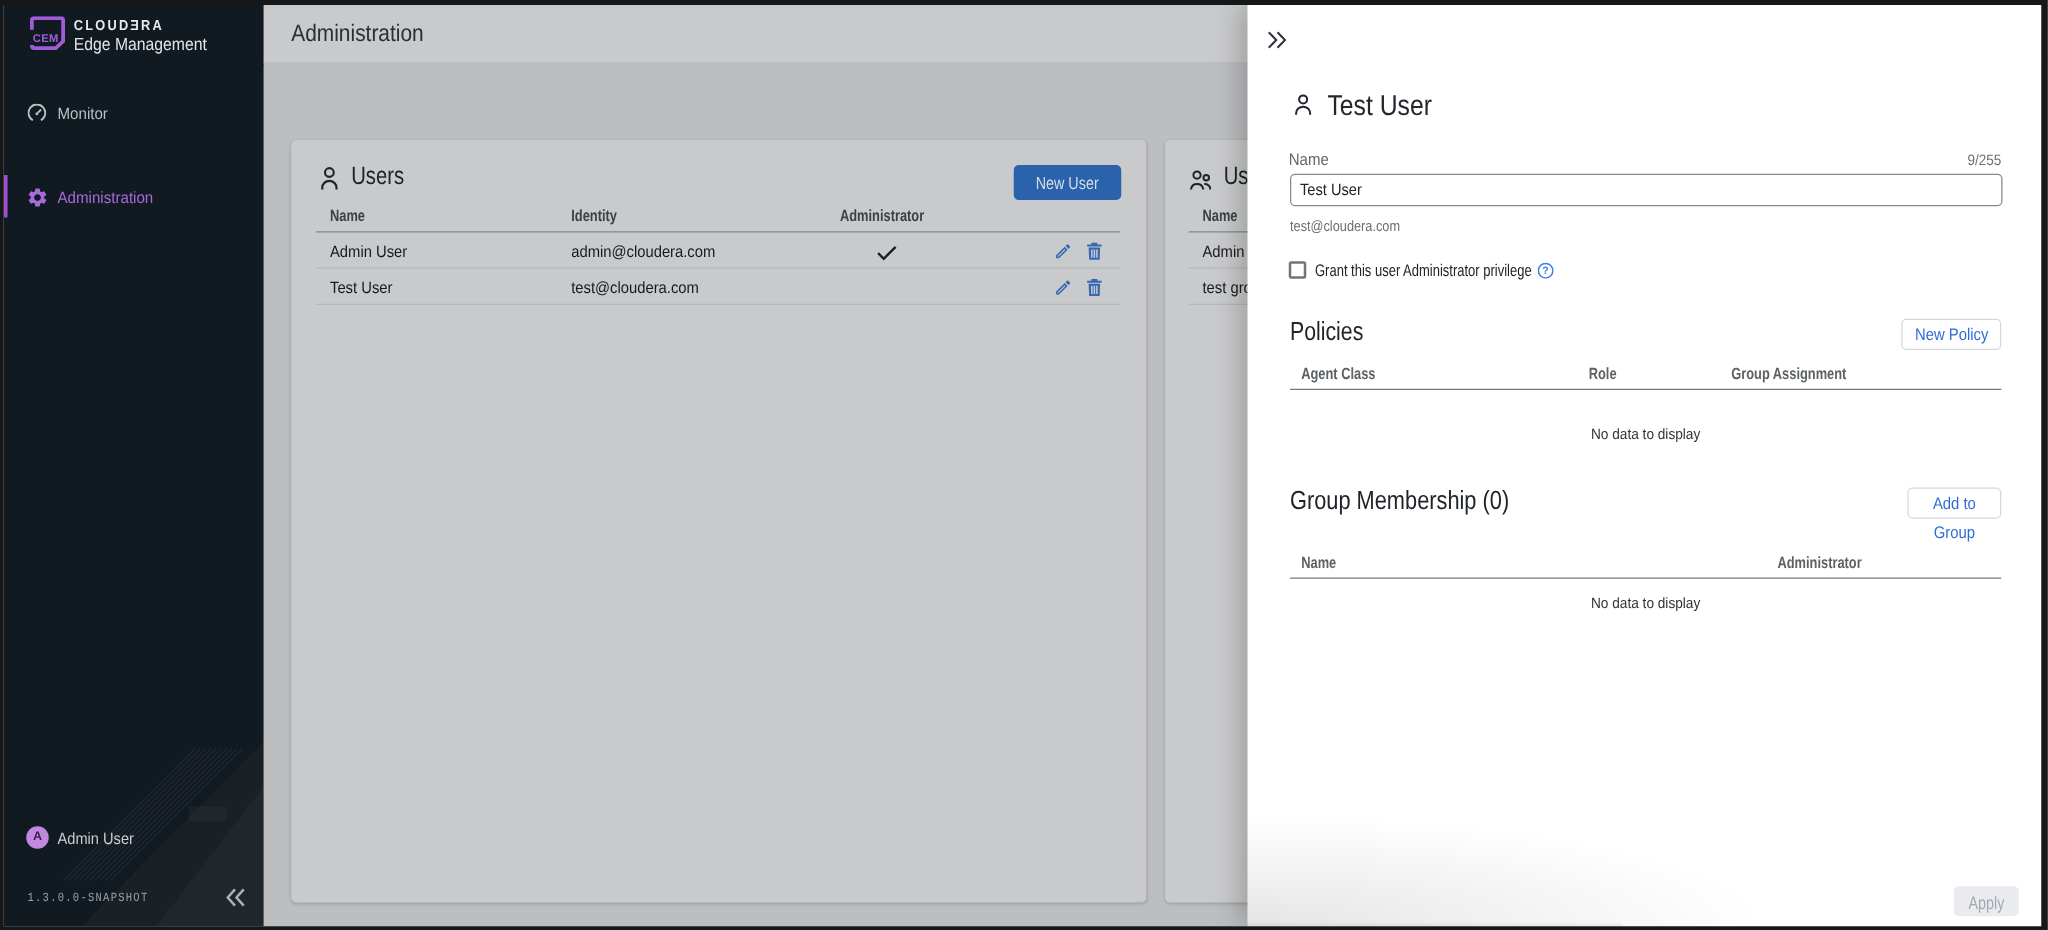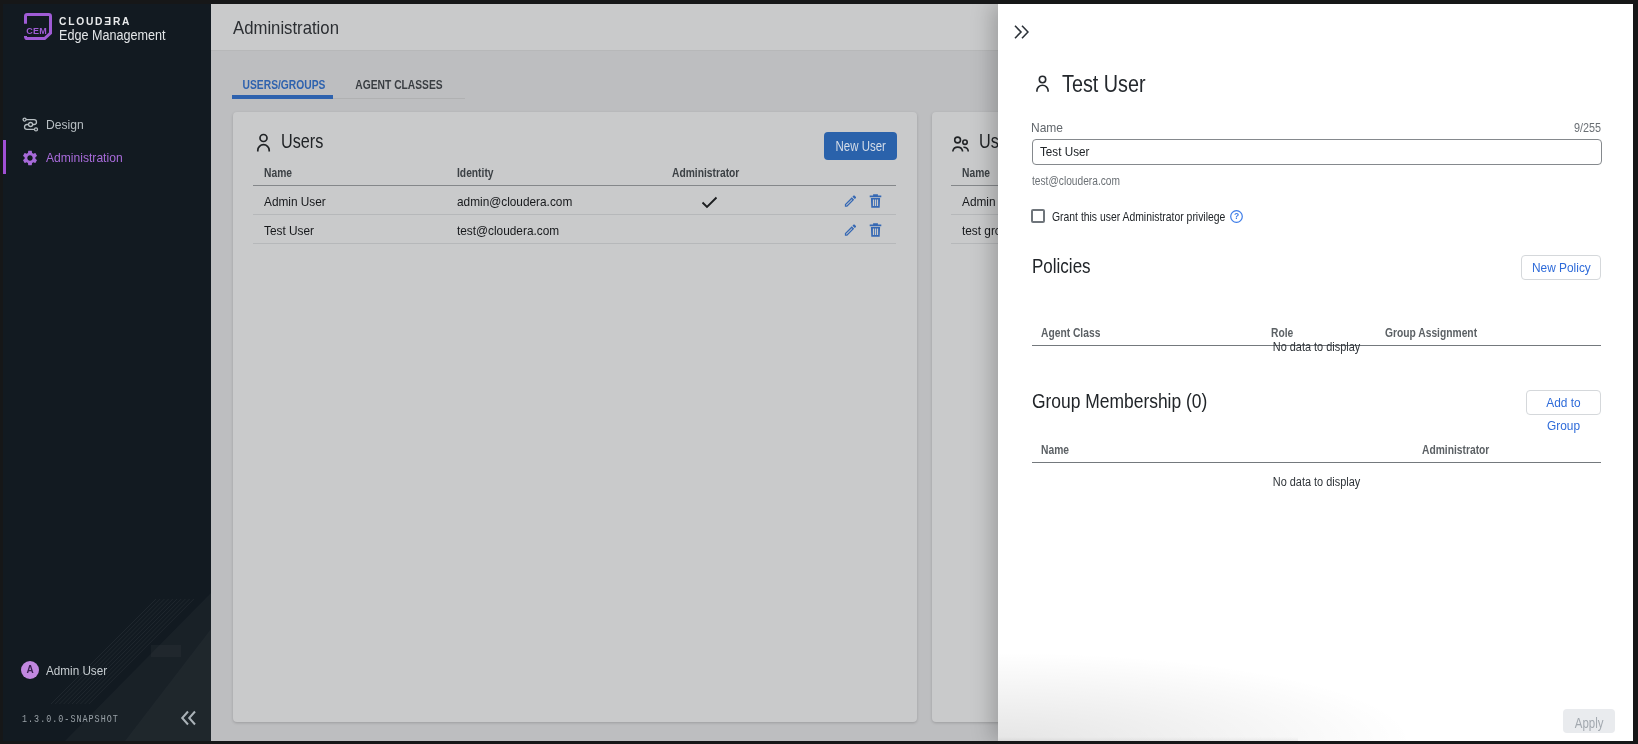--- a/index.html
+++ b/index.html
@@ -42,21 +42,21 @@
 #tabline { position:absolute; left:0; top:20px; width:101px; height:3.5px; background:#2e62ae; }
 
 .card { position:absolute; top:60px; width:684px; height:610px; background:#c9cacb; border-radius:4px;
   box-shadow:0 1px 3px rgba(0,0,0,0.18); }
 #card1 { left:22px; }
 #card2 { left:721px; }
 .cardhead { position:absolute; top:14px; left:23px; height:30px; display:flex; align-items:center; }
 .cardhead svg { margin-top:4px; }
 .cardhead svg { margin-right:10px; }
 .cardhead .t { font-size:20px; color:#202326; display:inline-block; transform:scaleX(0.81); transform-origin:0 50%; }
-#newuser { position:absolute; right:20px; top:20px; width:73px; height:28px; background:#2a62ab;
+#newuser { position:absolute; right:20px; top:20px; width:86px; height:28px; background:#2a62ab;
   border-radius:4px; color:#d5dde8; font-size:14px; text-align:center; line-height:28px; }
 #newuser span { display:inline-block; transform:scaleX(0.82); }
 .tbl { position:absolute; left:20px; top:52px; width:643px; }
 .trh { position:absolute; left:0; width:643px; height:22px; border-bottom:1px solid #84878a;
   font-size:13px; font-weight:bold; color:#3c4145; }
 .trh div span, .tr div span { display:inline-block; transform:scaleX(0.79); transform-origin:0 50%; }
 .tr div.cell span { transform:scaleX(0.91); }
 .tr { position:absolute; left:0; width:643px; height:28px; border-bottom:1px solid #b6b8ba;
   font-size:13px; color:#17191c; }
 .tr div { position:absolute; top:52%; transform:translateY(-50%); }
@@ -119,29 +119,27 @@
         <line x1="85.8" y1="123" x2="190.8" y2="18"></line>
       </g>
     </svg>
     <svg id="logo" width="28" height="27" viewBox="0 0 28 27">
       <path d="M1.5 10.8 V3.2 Q1.5 1.5 3.2 1.5 H24.8 Q26.5 1.5 26.5 3.2 V20 L20.6 25.5 H3.2 Q1.5 25.5 1.5 23.8 V23" fill="none" stroke="#a05cd6" stroke-width="3"></path>
       <text x="2.2" y="20.6" font-size="9" font-weight="bold" fill="#a05cd6" letter-spacing="0.3">CEM</text>
     </svg>
     <div id="brand1">CLOUDƎRA</div>
     <div id="brand2">Edge Management</div>
 
-    <div class="nav" style="top:103px;">
-      <svg width="17" height="15" viewBox="0 0 17 15" fill="none" stroke="#b8bfc3" stroke-width="1.3">
-        <circle cx="2.6" cy="2.6" r="1.5"></circle>
-        <circle cx="8.6" cy="7.5" r="2"></circle>
-        <circle cx="14" cy="12.4" r="1.5"></circle>
-        <path d="M4.1 2.6 H12 Q14.5 2.6 14.5 5 Q14.5 7.5 12 7.5 H10.6"></path>
-        <path d="M6.6 7.5 H5 Q2.5 7.5 2.5 10 Q2.5 12.4 5 12.4 H12.5"></path>
+    <div class="nav" style="top:69px;">
+      <svg width="15" height="15" viewBox="0 0 15 15" fill="none" stroke="#b8bfc3" stroke-width="1.5">
+        <path d="M4.3 13.2 A6.7 6.7 0 1 1 10.7 13.2"></path>
+        <circle cx="7.5" cy="8" r="1.2" fill="#b8bfc3" stroke="none"></circle>
+        <line x1="8.2" y1="7.3" x2="10.9" y2="4.6"></line>
       </svg>
-      <span>Design</span>
+      <span>Monitor</span>
     </div>
     <div class="nav" id="nav-adm" style="top:136.5px;">
       <svg width="18" height="18" viewBox="0 0 24 24" fill="#a76ad9" style="left:18px;">
         <path fill-rule="evenodd" d="M19.14,12.94c0.04-0.3,0.06-0.61,0.06-0.94c0-0.32-0.02-0.64-0.07-0.94l2.03-1.58c0.18-0.14,0.23-0.41,0.12-0.61 l-1.92-3.32c-0.12-0.22-0.37-0.29-0.59-0.22l-2.39,0.96c-0.5-0.38-1.03-0.7-1.62-0.94L14.4,2.81c-0.04-0.24-0.24-0.41-0.48-0.41 h-3.84c-0.24,0-0.43,0.17-0.47,0.41L9.25,5.35C8.66,5.59,8.12,5.92,7.63,6.29L5.24,5.33c-0.22-0.08-0.47,0-0.59,0.22L2.74,8.87 C2.62,9.08,2.66,9.34,2.86,9.48l2.03,1.58C4.84,11.36,4.8,11.69,4.8,12s0.02,0.64,0.07,0.94l-2.03,1.58 c-0.18,0.14-0.23,0.41-0.12,0.61l1.92,3.32c0.12,0.22,0.37,0.29,0.59,0.22l2.39-0.96c0.5,0.38,1.03,0.7,1.62,0.94l0.36,2.54 c0.05,0.24,0.24,0.41,0.48,0.41h3.84c0.24,0,0.44-0.17,0.47-0.41l0.36-2.54c0.59-0.24,1.13-0.56,1.62-0.94l2.39,0.96 c0.22,0.08,0.47,0,0.59-0.22l1.92-3.32c0.12-0.22,0.07-0.47-0.12-0.61L19.14,12.94z M12,15.6c-1.98,0-3.6-1.62-3.6-3.6 s1.62-3.6,3.6-3.6s3.6,1.62,3.6,3.6S13.98,15.6,12,15.6z"></path>
       </svg>
       <span>Administration</span>
     </div>
     <div id="ind"></div>
 
     <div id="avatar">A</div>
@@ -150,25 +148,20 @@
     <svg id="collapse" width="21" height="21" viewBox="0 0 21 21" fill="none" stroke="#aab2b8" stroke-width="2">
       <path d="M10 3.5 L4.2 10 L10 16.5"></path>
       <path d="M17 3.5 L11.2 10 L17 16.5"></path>
     </svg>
   </div>
 
   <div id="topbar">
       <h1>Administration</h1>
     </div>
   <div id="content">
-    <div id="tabs">
-      <div class="tab" id="tab1">USERS/GROUPS</div>
-      <div class="tab" id="tab2">AGENT CLASSES</div>
-      <div id="tabline"></div>
-    </div>
 
     <div class="card" id="card1">
       <div class="cardhead">
         <svg width="15" height="20" viewBox="0 0 15 20" fill="none" stroke="#202326" stroke-width="1.7">
           <circle cx="7.5" cy="5" r="3.5"></circle>
           <path d="M1.8 18.6 v-1.4 a5.7 5.5 0 0 1 11.4 0 v1.4"></path>
         </svg>
         <span class="t">Users</span>
       </div>
       <div id="newuser"><span>New User</span></div>
@@ -253,21 +246,21 @@
     <div id="helper">test@cloudera.com</div>
     <div id="cbx"></div>
     <div id="cbxlabel">Grant this user Administrator privilege</div>
     <svg id="helpicon" width="13" height="13" viewBox="0 0 13 13">
       <circle cx="6.5" cy="6.5" r="5.8" fill="none" stroke="#3e7de8" stroke-width="1.2"></circle>
       <text x="6.5" y="9.4" font-size="8.5" font-weight="bold" fill="#3e7de8" text-anchor="middle">?</text>
     </svg>
 
     <div class="h2" style="top:250px; transform:scaleX(0.81);">Policies</div>
     <div class="obtn" style="top:251px; width:80px;"><span>New Policy</span></div>
-    <div class="dth" style="top:320px;text-align:right;">
+    <div class="dth" style="top:286px;text-align:right;">
         <div style="left:9px;"><span>Agent Class</span></div>
         <div style="left:239px;"><span>Role</span></div>
         <div style="left:353px;"><span>Group Assignment</span></div>
       </div>
     <div class="nodata" style="top:336px;">No data to display</div>
 
     <div class="h2" style="top:385px; transform:scaleX(0.83);">Group Membership (0)</div>
     <div class="obtn" style="top:386px; width:75px;"><span>Add to Group</span></div>
     <div class="dth" style="top:436.5px;">
         <div style="left:9px;"><span>Name</span></div>

